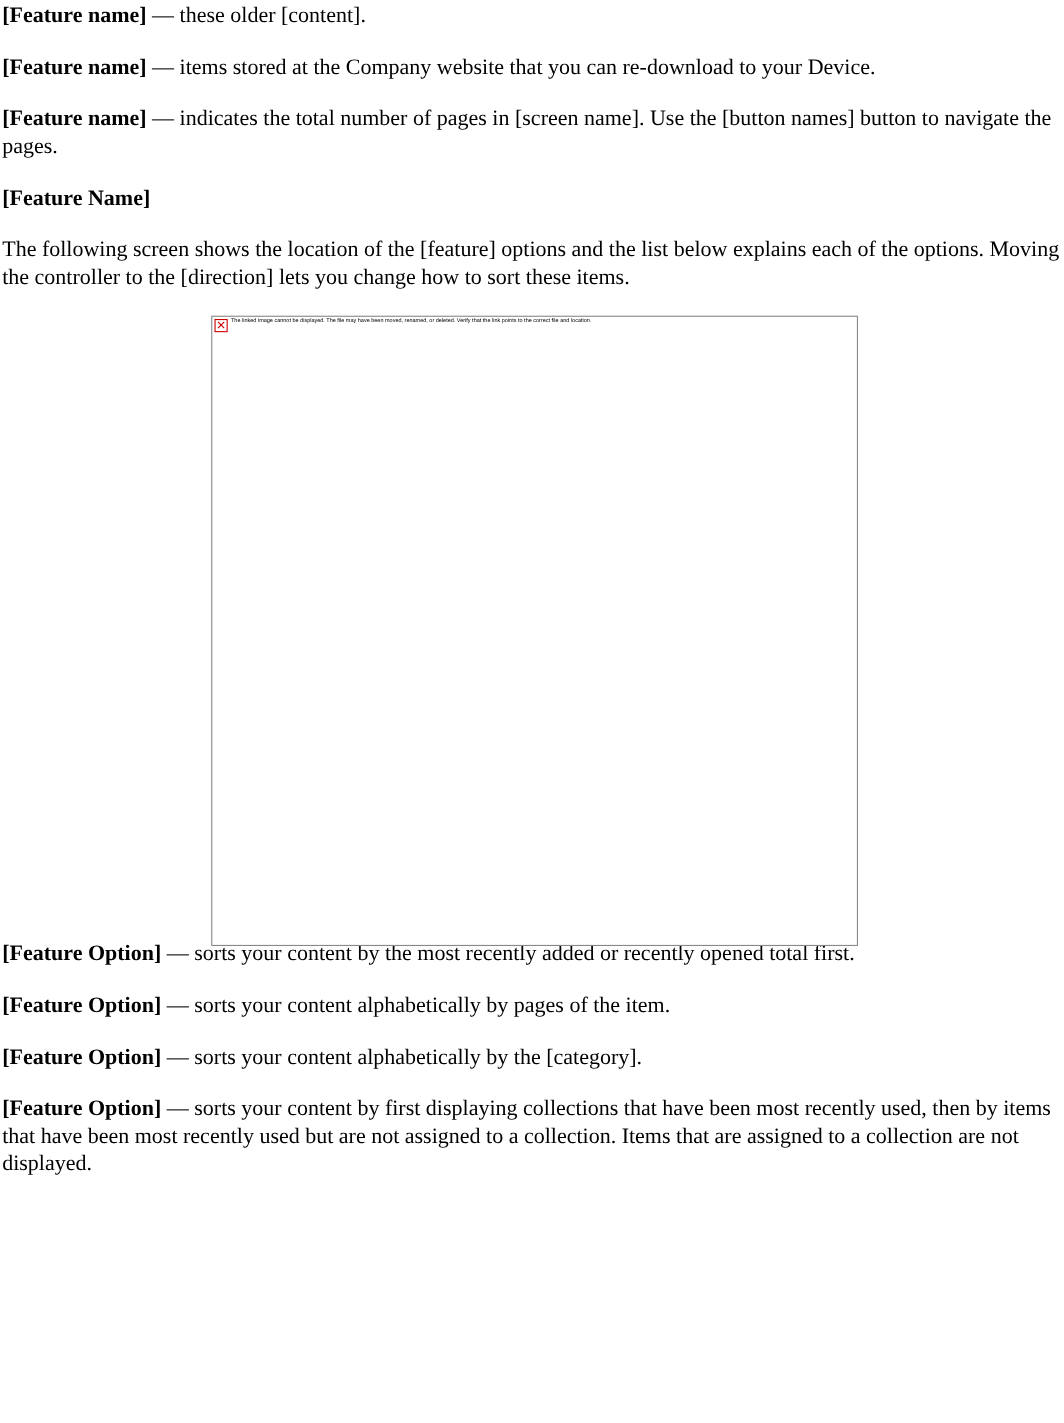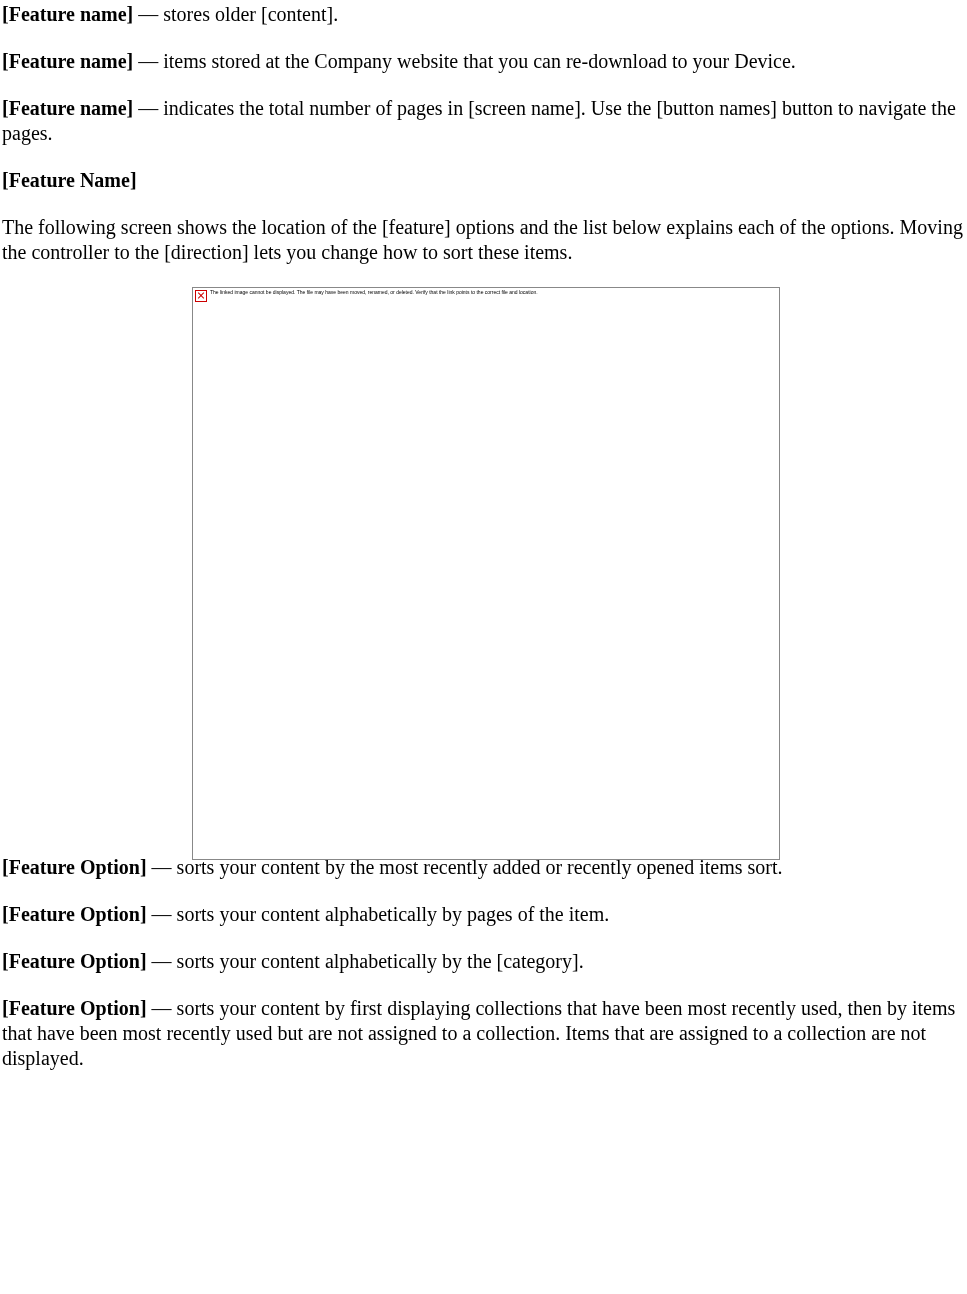--- a/index.html
+++ b/index.html
@@ -67,42 +67,42 @@
       white-space: nowrap;
     }
     .after-image {
       margin-top: -5px;
     }
   </style>
 </head>
 <body>
 
 <p>
-  <span class="feature-name">[Feature name]</span><span> — stores older [content].</span>
+  <span class="feature-name">[Feature name]</span><span> — these older [content].</span>
 </p>
 
 <p>
   <span class="feature-name">[Feature name]</span><span> — items stored at the Company website that you can re-download to your Device.</span>
 </p>
 
 <p>
   <span class="feature-name">[Feature name]</span><span> — indicates the total number of pages in [screen name]. Use the [button names] button to navigate the pages.</span>
 </p>
 
 <p class="section-title">[Feature Name]</p>
 
 <p>The following screen shows the location of the [feature] options and the list below explains each of the options. Moving the controller to the [direction] lets you change how to sort these items.</p>
 
 <div class="image-placeholder">
   <span class="broken-image-icon"></span>
   <span class="broken-image-text">The linked image cannot be displayed. The file may have been moved, renamed, or deleted. Verify that the link points to the correct file and location.</span>
 </div>
 
 <p class="after-image">
-  <span class="feature-name">[Feature Option]</span><span> — sorts your content by the most recently added or recently opened items sort.</span>
+  <span class="feature-name">[Feature Option]</span><span> — sorts your content by the most recently added or recently opened total first.</span>
 </p>
 
 <p>
   <span class="feature-name">[Feature Option]</span><span> — sorts your content alphabetically by pages of the item.</span>
 </p>
 
 <p>
   <span class="feature-name">[Feature Option]</span><span> — sorts your content alphabetically by the [category].</span>
 </p>
 

